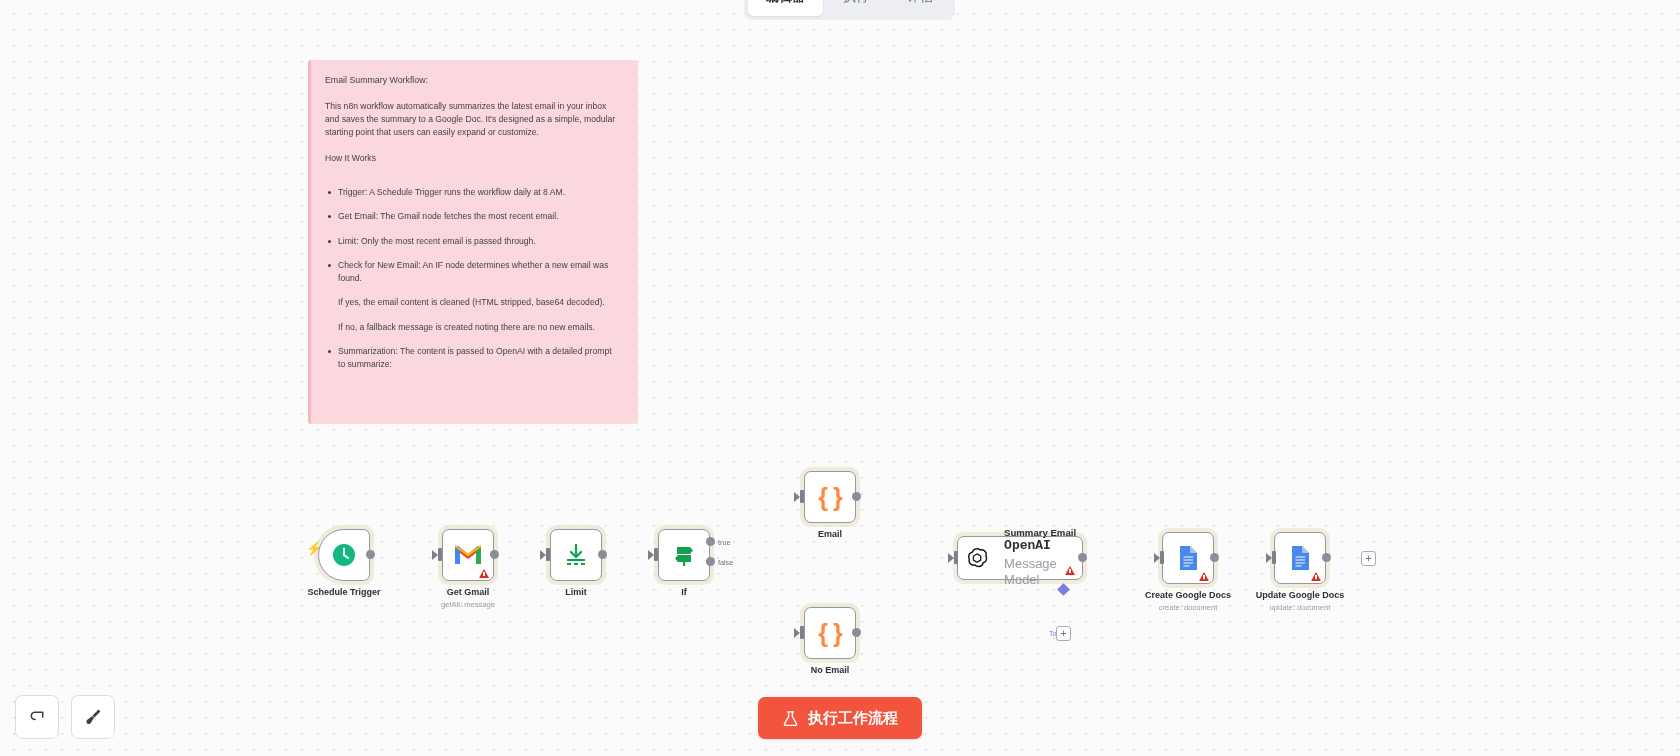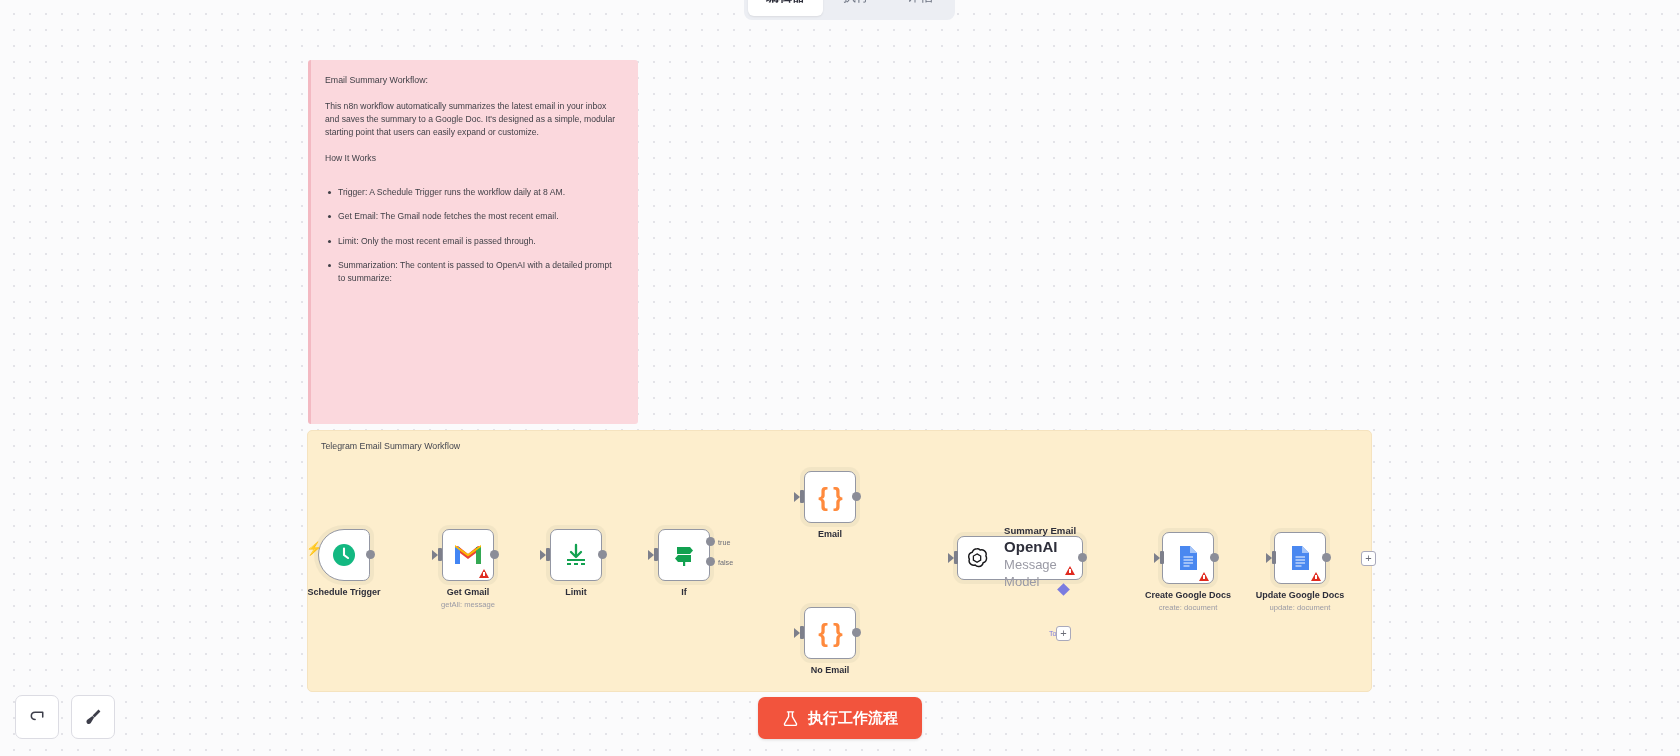--- a/index.html
+++ b/index.html
@@ -237,29 +237,31 @@
 
   <div id="sticky">
     <div class="st-title">Email Summary Workflow:</div>
     <div class="st-para">This n8n workflow automatically summarizes the latest email in your inbox and saves the summary to a Google Doc. It's designed as a simple, modular starting point that users can easily expand or customize.</div>
     <div class="st-h2">How It Works</div>
     <ul>
       <li><span>Trigger: A Schedule Trigger runs the workflow daily at 8 AM.</span></li>
       <li><span>Get Email: The Gmail node fetches the most recent email.</span></li>
       <li><span>Limit: Only the most recent email is passed through.</span></li>
       <li>
+        <span>Check for New Email: An IF node determines whether a new email was found.</span>
+        <div class="sub">If yes, the email content is cleaned (HTML stripped, base64 decoded).</div>
+        <div class="sub">If no, a fallback message is created noting there are no new emails.</div>
+      </li>
+      <li>
         <span>Summarization: The content is passed to OpenAI with a detailed prompt to summarize:</span>
       </li>
 
     </ul>
   </div>
 
-  <div id="wfgroup">
-    <div class="grp-title">Telegram Email Summary Workflow</div>
-  </div>
 
   <svg id="edges">
     <g stroke="#8b8d98" stroke-width="1.5" fill="none">
       <path d="M 370 555 L 438 555"></path>
       <path d="M 494 555 L 546 555"></path>
       <path d="M 598 555 L 654 555"></path>
       <path d="M 712 541 C 750 541 755 497 800 497"></path>
       <path d="M 712 561 C 755 561 760 633 800 633"></path>
       <path d="M 865 497 C 920 497 930 555 955 555"></path>
       <path d="M 865 633 C 920 633 930 562 955 562"></path>
@@ -355,21 +357,21 @@
   <div class="ep" style="left:852px; top:628px;"></div>
 
   <div class="node wide" style="left:957px; top:536px;">
     <div class="box">
       <svg width="26" height="26" viewBox="0 0 26 26">
         <path d="M13 2.2c-2.6 0-4.8 1.7-5.6 4-2.4.5-4.2 2.6-4.2 5.2 0 1 .3 2 .8 2.8-.8 2.3 0 4.9 2 6.3 1.4 1 3.2 1.2 4.8.7 1.1 1.3 2.7 2 4.4 1.8 2.5-.2 4.5-2 5-4.4 2.3-.6 4-2.7 4-5.2 0-1-.3-2-.8-2.8.8-2.3 0-4.9-2-6.3-1.4-1-3.2-1.2-4.8-.7-1-1-2.3-1.6-3.6-1.4z" fill="none" stroke="#18181b" stroke-width="1.7"></path>
         <path d="M13 8.2 L17.3 10.7 L17.3 15.5 L13 18 L8.7 15.5 L8.7 10.7 Z" fill="none" stroke="#18181b" stroke-width="1.5"></path>
       </svg>
       <div style="display:flex;flex-direction:column;gap:1px;">
         <span style="font-size:9.6px;font-weight:700;color:#2d2e3a;line-height:1.15;">Summary Email</span>
-        <span style="font-size:15px;font-weight:700;color:#2d2e3a;line-height:1.15;">OpenAI</span>
+        <span style="font-size:13px;font-weight:700;color:#2d2e3a;line-height:1.15;font-family:Liberation Mono, monospace;">OpenAI</span>
         <span style="font-size:13px;color:#9a9aa5;line-height:1.3;margin-top:1px;">Message Model</span>
       </div>
       <div class="warn" style="right:7px;bottom:4px;"></div>
     </div>
   </div>
   <div class="ep arrowhead" style="left:948px; top:553px;"></div>
   <div class="ep in" style="left:954px; top:551px;"></div>
   <div class="ep" style="left:1078px; top:553px;"></div>
   <div class="diamond" style="left:1059px; top:585px;"></div>
   <div class="toolslabel" style="left:1049px; top:629px;">Tools</div>

